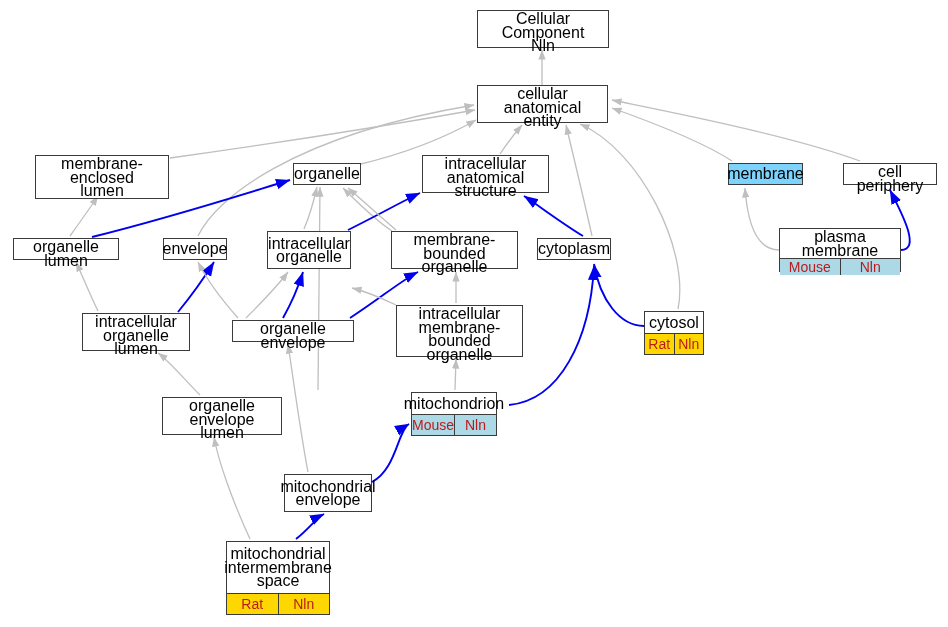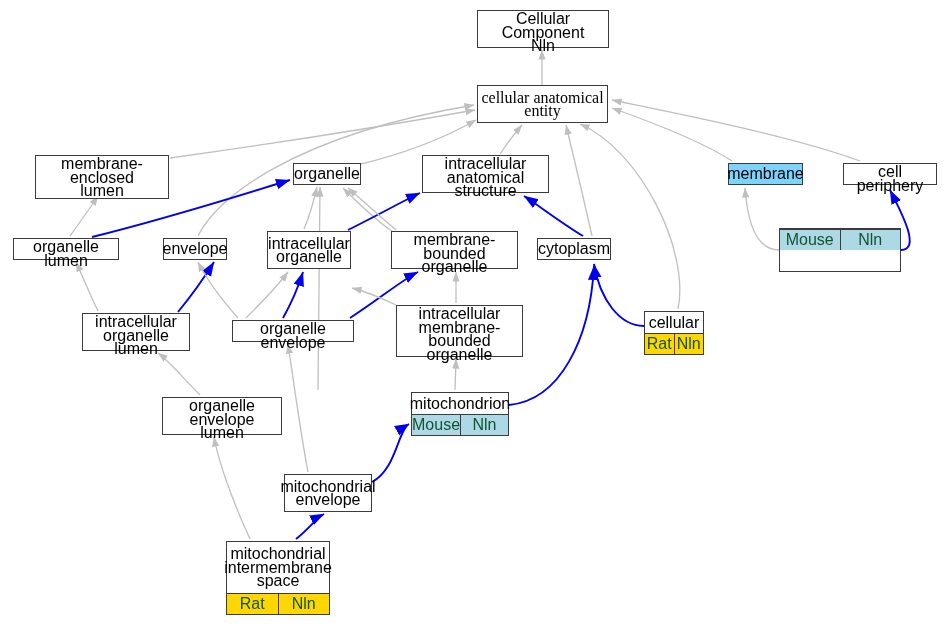--- a/index.html
+++ b/index.html
@@ -8,21 +8,21 @@
   #canvas{position:relative;width:948px;height:627px;}
   svg#edges{position:absolute;left:0;top:0;width:948px;height:627px;}
   .node{position:absolute;box-sizing:border-box;background:#ffffff;
         border:1.5px solid #3b3b3b;display:flex;flex-direction:column;
         z-index:5;}
   .node .title{flex:1;display:flex;align-items:center;justify-content:center;
         text-align:center;font-size:16px;color:#000;line-height:13.5px;
         padding:1px 3px;white-space:pre-line;}
   .cells{display:flex;border-top:1.5px solid #3b3b3b;height:20px;}
   .cells .cell{flex:1;display:flex;align-items:center;justify-content:center;
-        font-size:16px;color:#14532d;}
+        font-size:14px;color:#b91c1c;}
   .cells .cell + .cell{border-left:1.5px solid #3b3b3b;}
 </style>
 </head>
 <body>
 
 <div id="canvas">
   <svg id="edges" viewBox="0 0 948 627" xmlns="http://www.w3.org/2000/svg">
     <defs>
       <marker id="arrow-grey" markerWidth="9" markerHeight="9" refX="7.4" refY="3.2" orient="auto" markerUnits="strokeWidth">
         <path d="M0,0.4 L7.6,3.2 L0,6 z" fill="#bfbfbf"></path>
@@ -67,21 +67,21 @@
         <path d="M 308,472 C 300,430 292,370 288,344" fill="none" stroke="#bfbfbf" stroke-width="1.3" marker-end="url(#arrow-grey)"></path>
         <path d="M 296,539 C 310,528 316,518 324,514" fill="none" stroke="#0000ee" stroke-width="1.9" marker-end="url(#arrow-blue)"></path>
         <path d="M 250,539 C 232,500 218,460 214,437" fill="none" stroke="#bfbfbf" stroke-width="1.3" marker-end="url(#arrow-grey)"></path>
       </g>
   </svg>
   <div id="node-layer">
       <div class="node" style="left: 477px; top: 10px; width: 132px; height: 38px; border-color: rgb(59, 59, 59); background: rgb(255, 255, 255);">
         <div class="title" style="color: rgb(0, 0, 0);">Cellular Component
 Nln</div>
       </div>
-      <div class="node" style="left: 477px; top: 85px; width: 131px; height: 38px; border-color: rgb(59, 59, 59); background: rgb(255, 255, 255); font-family: Liberation Serif, serif;">
+      <div class="node" style="left: 477px; top: 85px; width: 131px; height: 38px; border-color: rgb(59, 59, 59); background: rgb(255, 255, 255);">
         <div class="title" style="color: rgb(0, 0, 0);">cellular anatomical
 entity</div>
       </div>
       <div class="node" style="left: 35px; top: 155px; width: 134px; height: 44px; border-color: rgb(59, 59, 59); background: rgb(255, 255, 255);">
         <div class="title" style="color: rgb(0, 0, 0);">membrane-enclosed
 lumen</div>
       </div>
       <div class="node" style="left: 293px; top: 163px; width: 68px; height: 22px; border-color: rgb(59, 59, 59); background: rgb(255, 255, 255);">
         <div class="title" style="color: rgb(0, 0, 0);">organelle</div>
       </div>
@@ -106,49 +106,50 @@
 organelle</div>
       </div>
       <div class="node" style="left: 391px; top: 231px; width: 127px; height: 38px; border-color: rgb(59, 59, 59); background: rgb(255, 255, 255);">
         <div class="title" style="color: rgb(0, 0, 0);">membrane-bounded
 organelle</div>
       </div>
       <div class="node" style="left: 537px; top: 238px; width: 74px; height: 22px; border-color: rgb(59, 59, 59); background: rgb(255, 255, 255);">
         <div class="title" style="color: rgb(0, 0, 0);">cytoplasm</div>
       </div>
       <div class="node" style="left: 779px; top: 228px; width: 122px; height: 44px; border-color: rgb(59, 59, 59); background: rgb(255, 255, 255);">
+        <div class="title" style="color: rgb(0, 0, 0);">plasma membrane</div>
         <div class="cells" style="border-top-color: rgb(59, 59, 59);">
           <div class="cell" style="background: rgb(173, 216, 230); border-left-color: rgb(59, 59, 59);">Mouse</div>
           <div class="cell" style="background: rgb(173, 216, 230); border-left-color: rgb(59, 59, 59);">Nln</div>
         </div>
       </div>
       <div class="node" style="left: 82px; top: 313px; width: 108px; height: 38px; border-color: rgb(59, 59, 59); background: rgb(255, 255, 255);">
         <div class="title" style="color: rgb(0, 0, 0);">intracellular
 organelle lumen</div>
       </div>
       <div class="node" style="left: 232px; top: 320px; width: 122px; height: 22px; border-color: rgb(59, 59, 59); background: rgb(255, 255, 255);">
         <div class="title" style="color: rgb(0, 0, 0);">organelle envelope</div>
       </div>
       <div class="node" style="left: 396px; top: 305px; width: 127px; height: 52px; border-color: rgb(59, 59, 59); background: rgb(255, 255, 255);">
         <div class="title" style="color: rgb(0, 0, 0);">intracellular
 membrane-bounded
 organelle</div>
       </div>
       <div class="node" style="left: 644px; top: 311px; width: 60px; height: 44px; border-color: rgb(59, 59, 59); background: rgb(255, 255, 255);">
-        <div class="title" style="color: rgb(0, 0, 0);">cellular</div>
+        <div class="title" style="color: rgb(0, 0, 0);">cytosol</div>
         <div class="cells" style="border-top-color: rgb(59, 59, 59);">
           <div class="cell" style="background: rgb(255, 215, 0); border-left-color: rgb(59, 59, 59);">Rat</div>
           <div class="cell" style="background: rgb(255, 215, 0); border-left-color: rgb(59, 59, 59);">Nln</div>
         </div>
       </div>
       <div class="node" style="left: 162px; top: 397px; width: 120px; height: 38px; border-color: rgb(59, 59, 59); background: rgb(255, 255, 255);">
         <div class="title" style="color: rgb(0, 0, 0);">organelle envelope
 lumen</div>
       </div>
-      <div class="node" style="left: 411px; top: 392px; width: 98px; height: 44px; border-color: rgb(59, 59, 59); background: rgb(255, 255, 255);">
+      <div class="node" style="left: 411px; top: 392px; width: 86px; height: 44px; border-color: rgb(59, 59, 59); background: rgb(255, 255, 255);">
         <div class="title" style="color: rgb(0, 0, 0);">mitochondrion</div>
         <div class="cells" style="border-top-color: rgb(59, 59, 59);">
           <div class="cell" style="background: rgb(173, 216, 230); border-left-color: rgb(59, 59, 59);">Mouse</div>
           <div class="cell" style="background: rgb(173, 216, 230); border-left-color: rgb(59, 59, 59);">Nln</div>
         </div>
       </div>
       <div class="node" style="left: 284px; top: 474px; width: 88px; height: 38px; border-color: rgb(59, 59, 59); background: rgb(255, 255, 255);">
         <div class="title" style="color: rgb(0, 0, 0);">mitochondrial
 envelope</div>
       </div>

